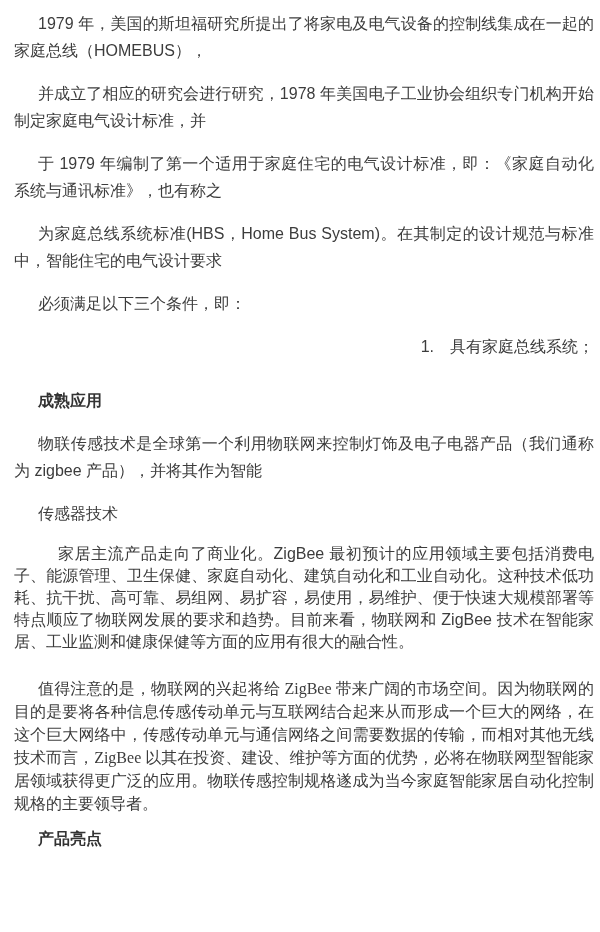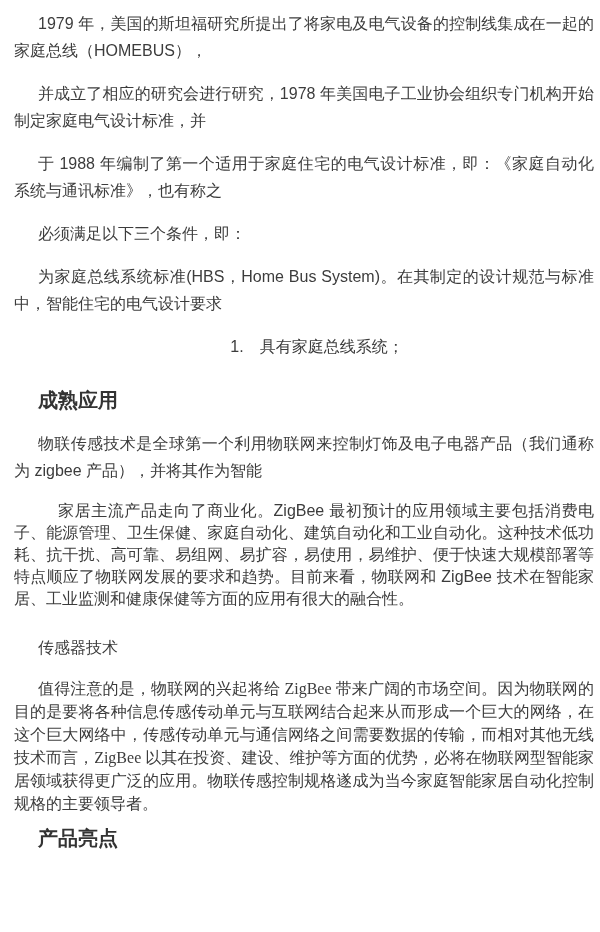--- a/index.html
+++ b/index.html
@@ -26,27 +26,27 @@
   }
   .para {
     margin: 0 0 16px 0;
     line-height: 27px;
     text-indent: 24px;
     text-align: justify;
   }
   .list-item {
     text-indent: 26px;
     margin-bottom: 18px;
-    text-align: center;
+    text-align: right;
   }
   .heading {
     margin: 9px 0 16px 0;
     line-height: 27px;
     text-indent: 24px;
-    font-size: 20px;
+    font-size: 16px;
     font-weight: bold;
     color: #333333;
   }
   .heading-last {
     margin-top: 0;
     margin-bottom: 0;
   }
   .dense {
     line-height: 22px;
     text-indent: 44px;
@@ -58,23 +58,23 @@
     margin-bottom: 10px;
     font-family: Liberation Serif, serif;
   }
 </style>
 </head>
 <body>
 
 <div class="page">
   <p class="para">1979 年，美国的斯坦福研究所提出了将家电及电气设备的控制线集成在一起的家庭总线（HOMEBUS），</p>
   <p class="para">并成立了相应的研究会进行研究，1978 年美国电子工业协会组织专门机构开始制定家庭电气设计标准，并</p>
-  <p class="para">于 1988 年编制了第一个适用于家庭住宅的电气设计标准，即：《家庭自动化系统与通讯标准》，也有称之</p>
+  <p class="para">于 1979 年编制了第一个适用于家庭住宅的电气设计标准，即：《家庭自动化系统与通讯标准》，也有称之</p>
+  <p class="para">为家庭总线系统标准(HBS，Home Bus System)。在其制定的设计规范与标准中，智能住宅的电气设计要求</p>
   <p class="para">必须满足以下三个条件，即：</p>
-  <p class="para">为家庭总线系统标准(HBS，Home Bus System)。在其制定的设计规范与标准中，智能住宅的电气设计要求</p>
   <p class="para list-item">1.　具有家庭总线系统；</p>
   <h2 class="heading">成熟应用</h2>
   <p class="para">物联传感技术是全球第一个利用物联网来控制灯饰及电子电器产品（我们通称为 zigbee 产品），并将其作为智能</p>
+  <p class="para">传感器技术</p>
   <p class="para dense">家居主流产品走向了商业化。ZigBee 最初预计的应用领域主要包括消费电子、能源管理、卫生保健、家庭自动化、建筑自动化和工业自动化。这种技术低功耗、抗干扰、高可靠、易组网、易扩容，易使用，易维护、便于快速大规模部署等特点顺应了物联网发展的要求和趋势。目前来看，物联网和 ZigBee 技术在智能家居、工业监测和健康保健等方面的应用有很大的融合性。</p>
-  <p class="para">传感器技术</p>
   <p class="para dense2">值得注意的是，物联网的兴起将给 ZigBee 带来广阔的市场空间。因为物联网的目的是要将各种信息传感传动单元与互联网结合起来从而形成一个巨大的网络，在这个巨大网络中，传感传动单元与通信网络之间需要数据的传输，而相对其他无线技术而言，ZigBee 以其在投资、建设、维护等方面的优势，必将在物联网型智能家居领域获得更广泛的应用。物联传感控制规格遂成为当今家庭智能家居自动化控制规格的主要领导者。</p>
   <h2 class="heading heading-last">产品亮点</h2>
 </div>
 
 </body></html>

